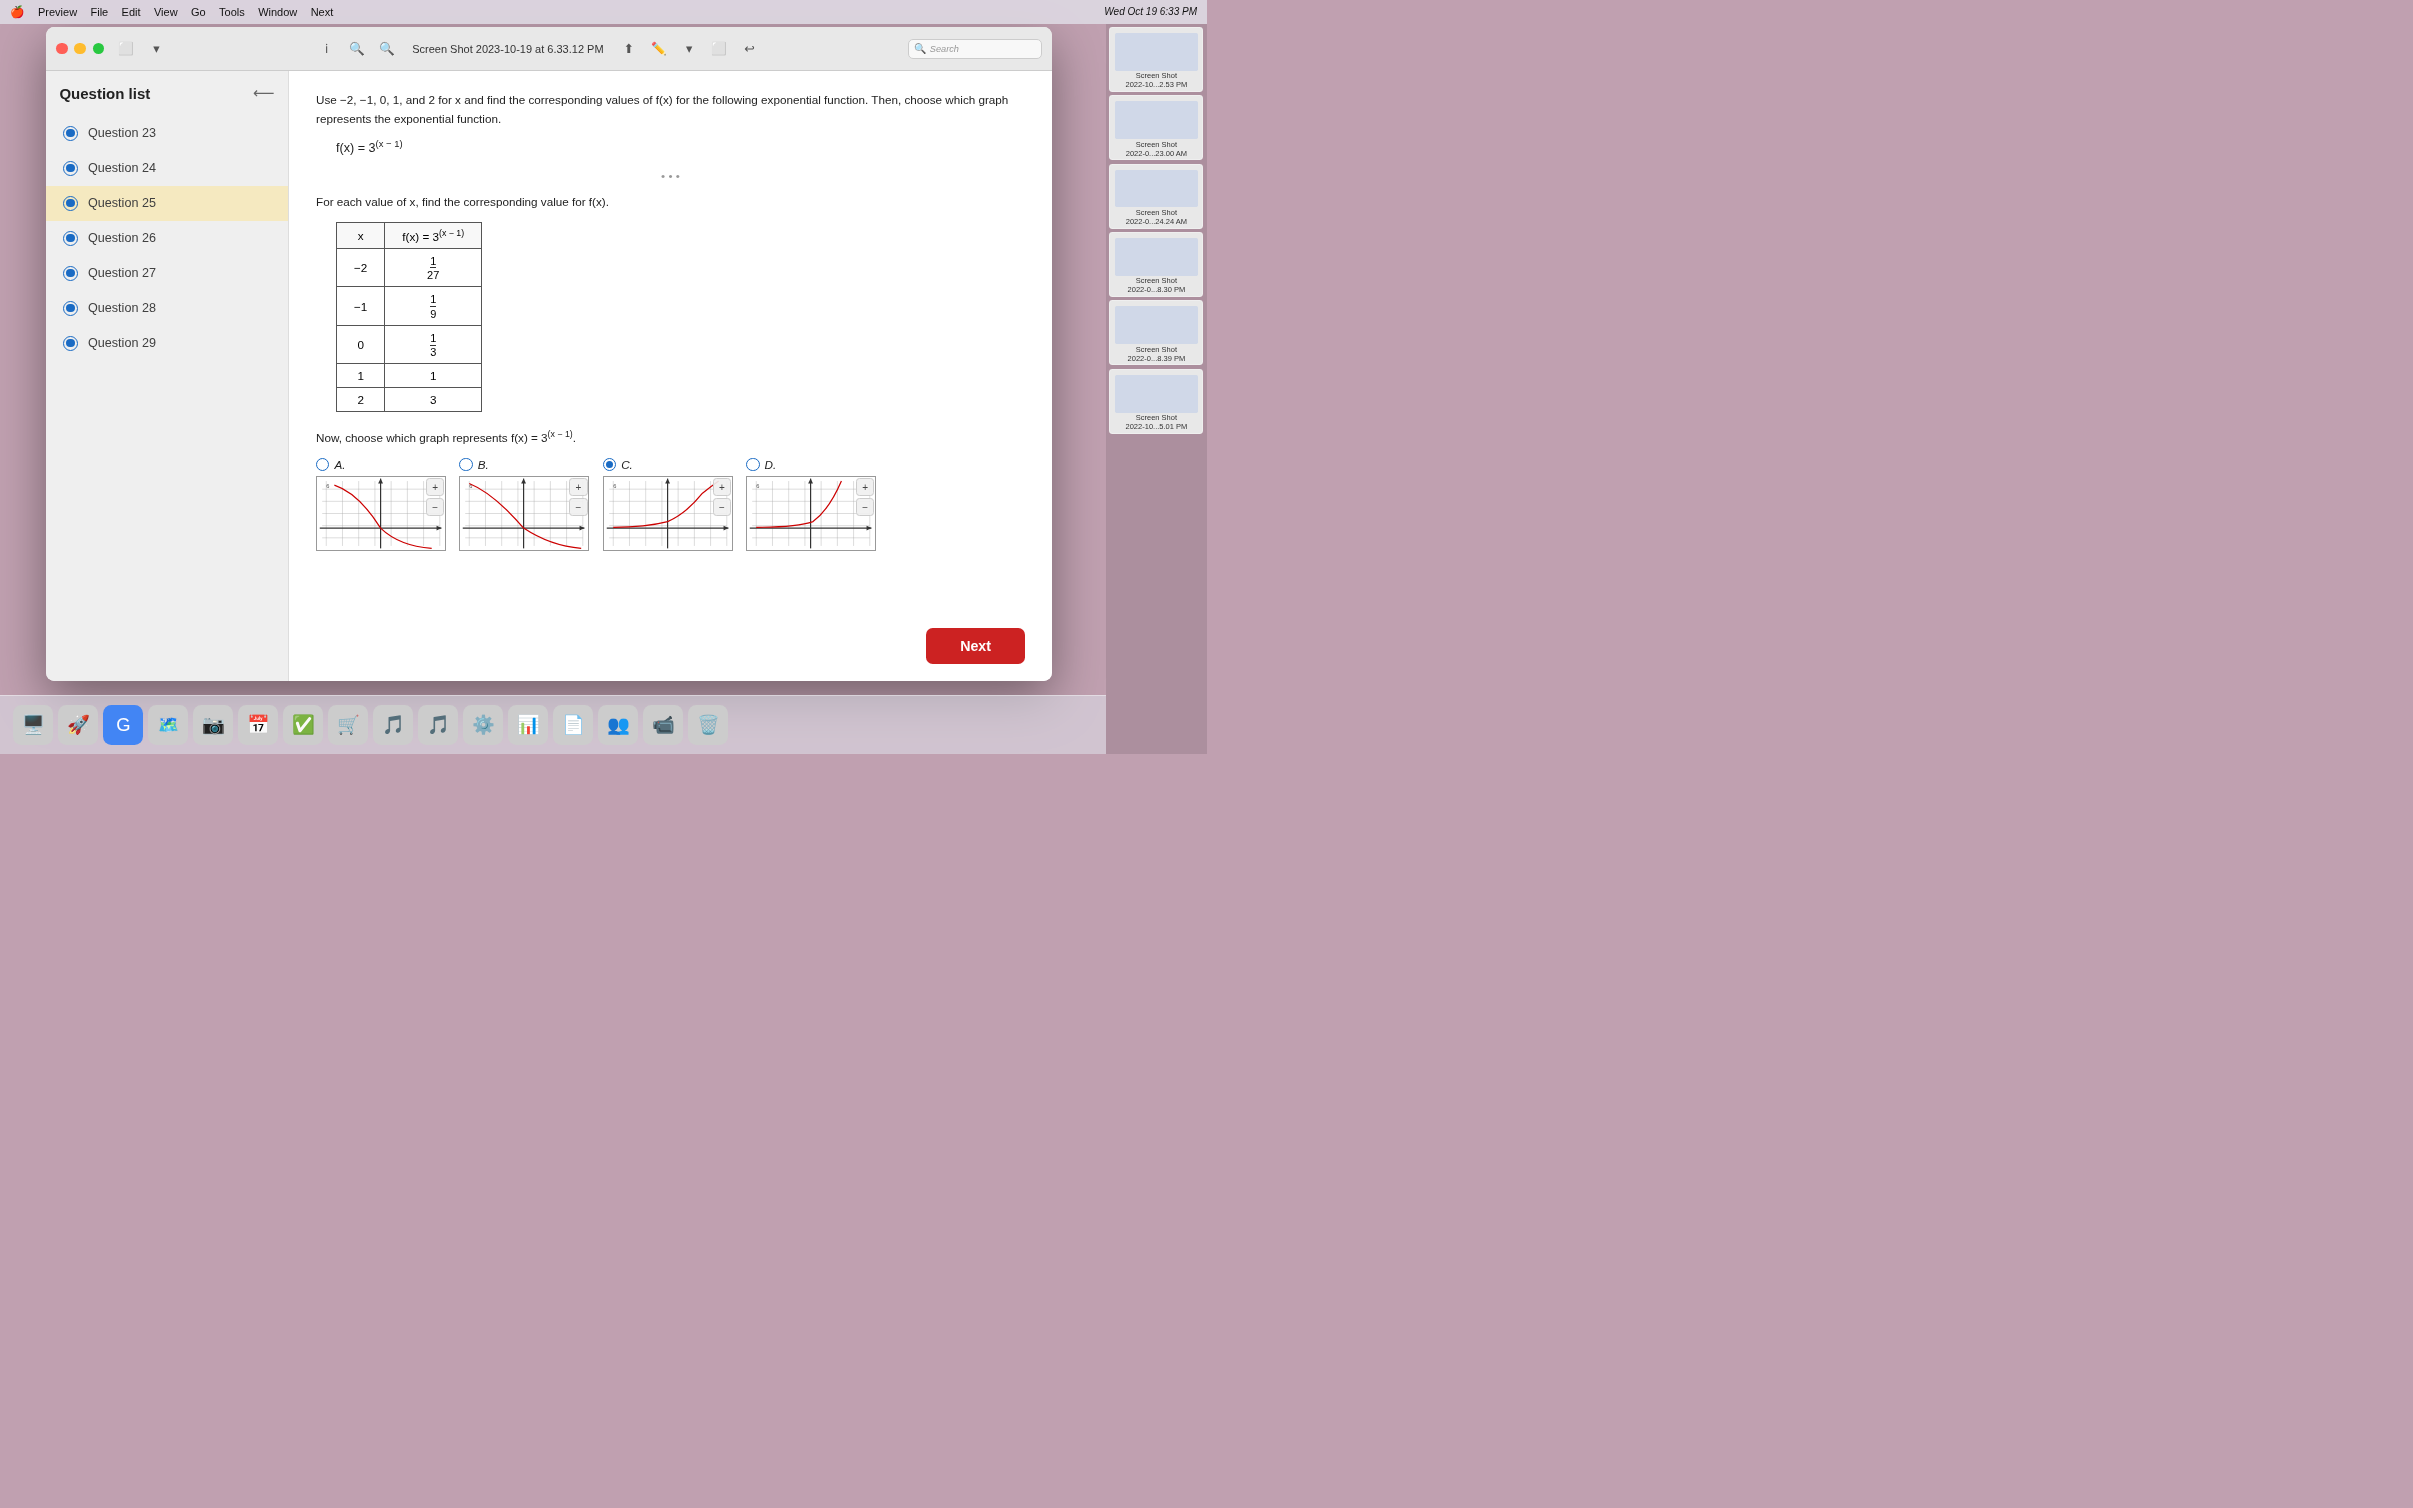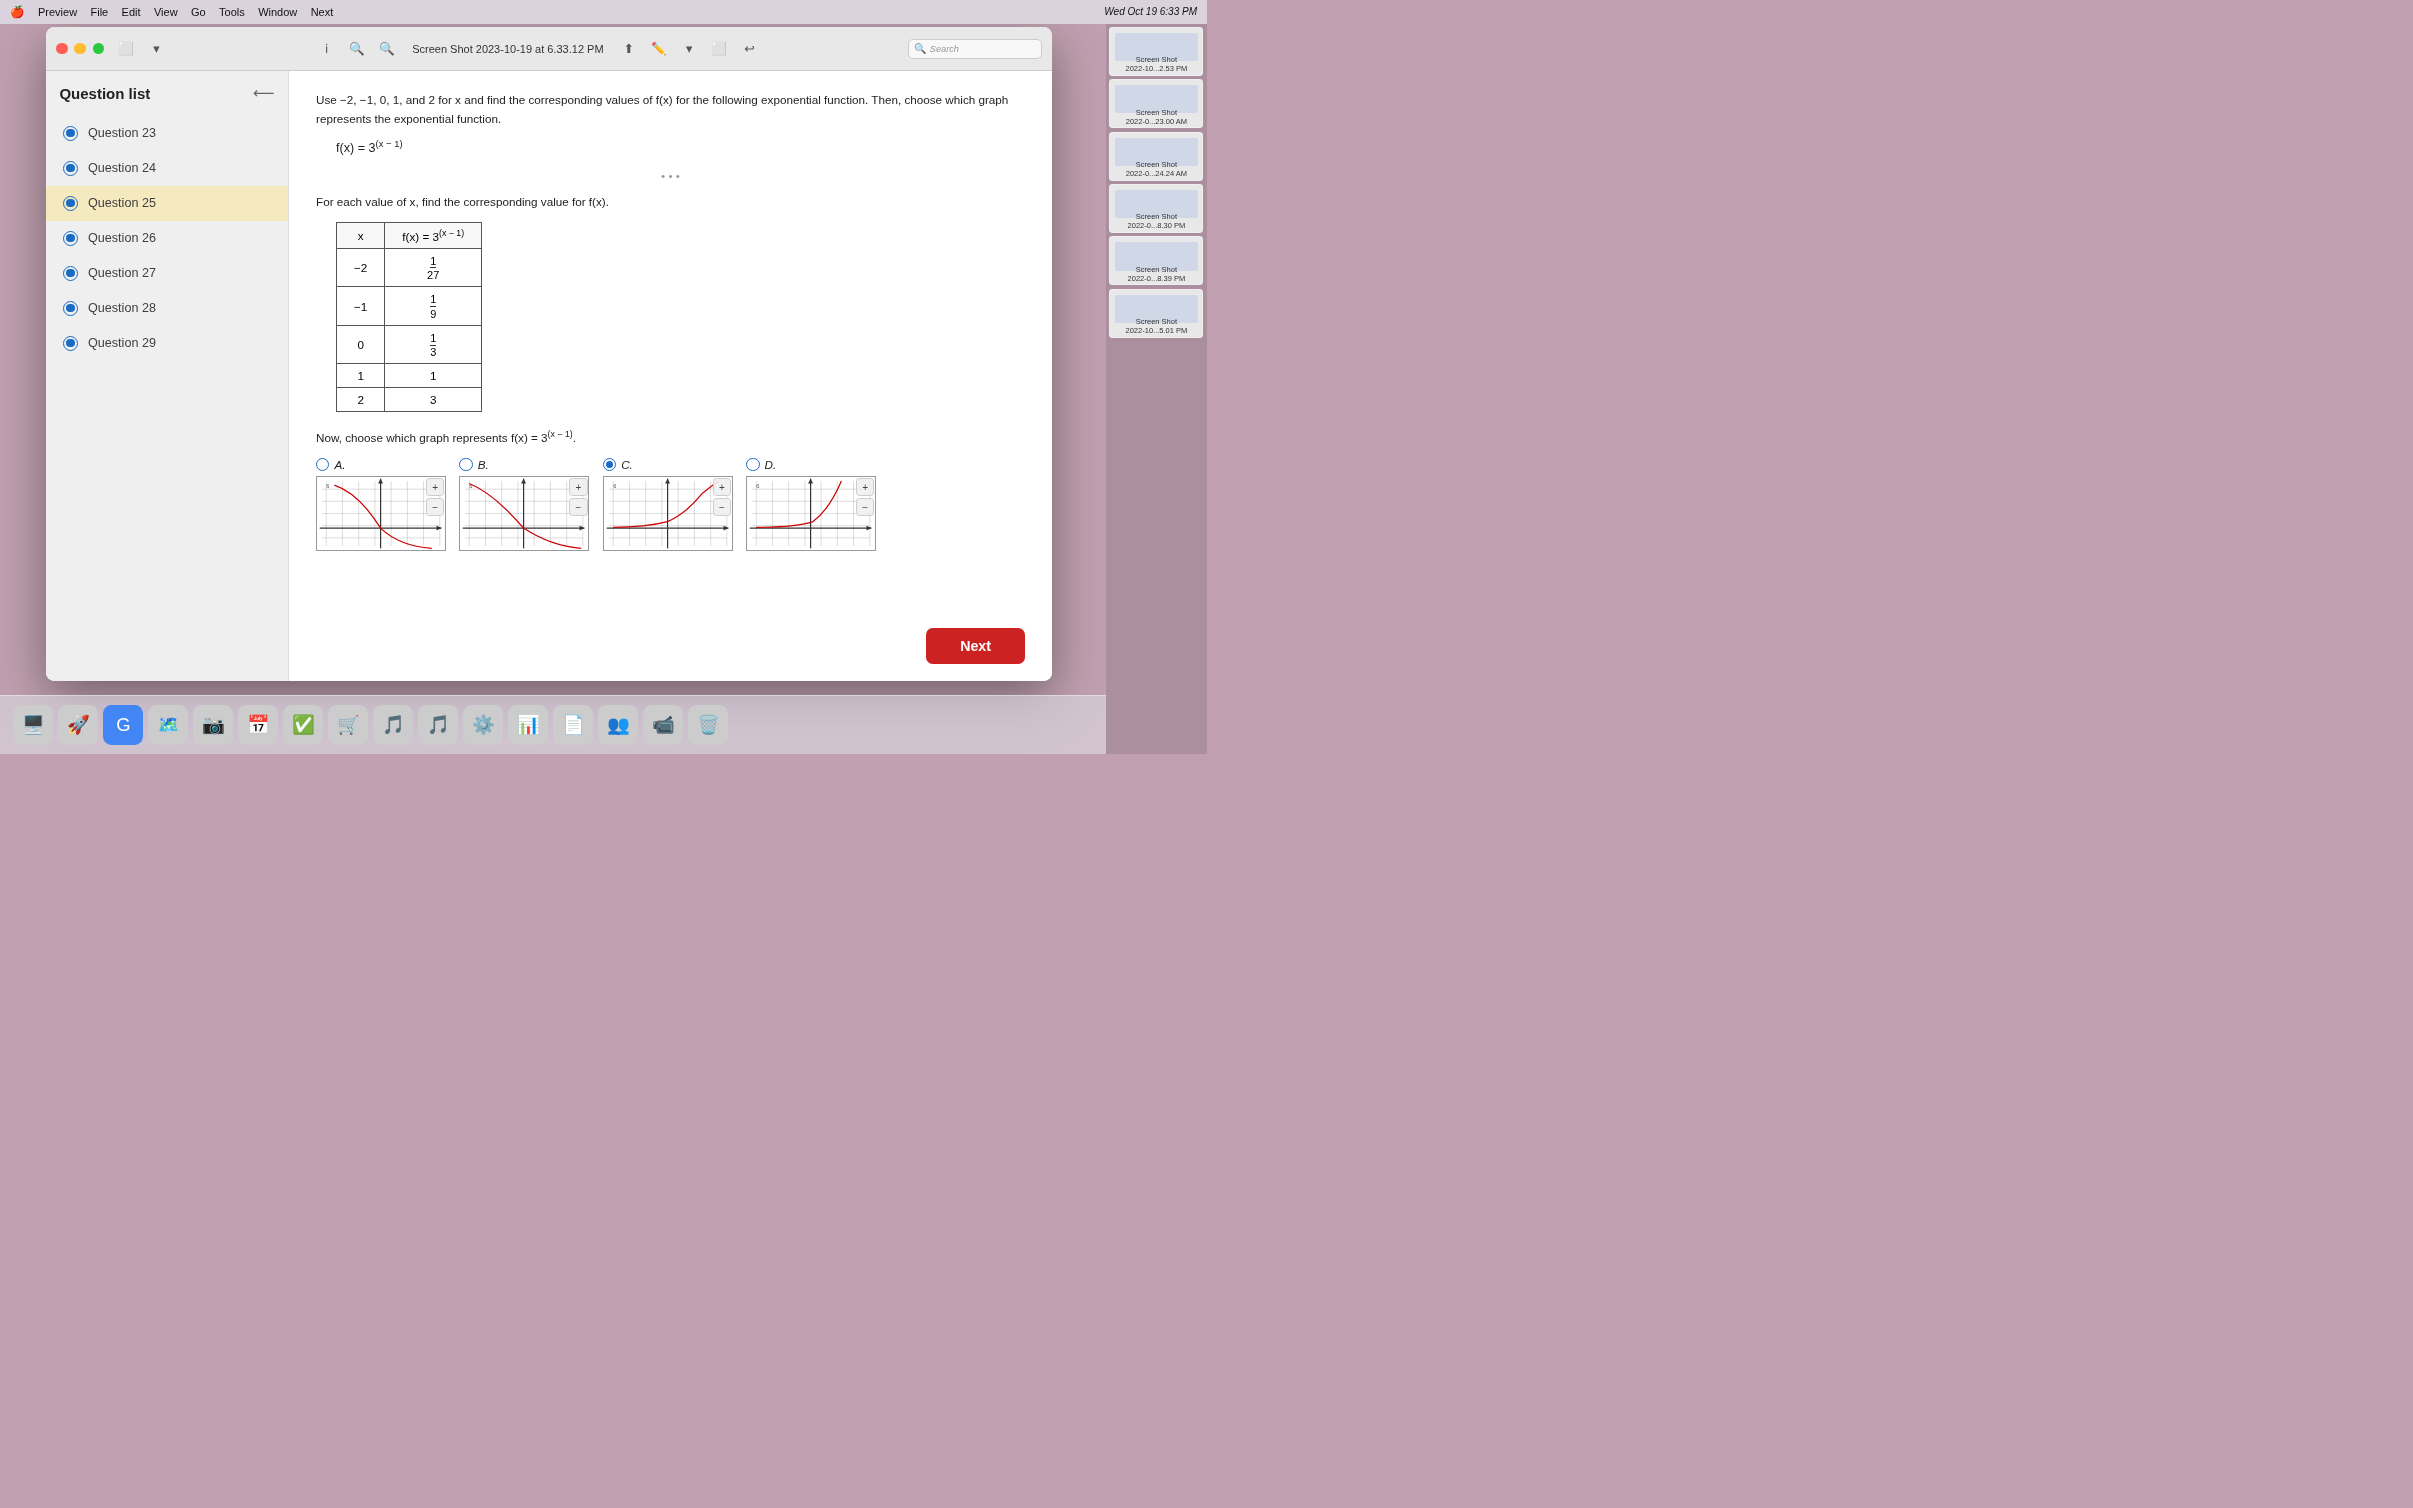--- a/index.html
+++ b/index.html
@@ -41,21 +41,21 @@
       height: 731px;
       background: rgba(0,0,0,0.1);
       display: flex;
       flex-direction: column;
       gap: 3.4px;
       padding: 3.4px;
       overflow: hidden;
     }
     .thumb {
       width: 94px;
-      height: 49px;
+      height: 65px;
       background: #e8e8e8;
       border-radius: 3.4px;
       border: 0.8px solid rgba(255,255,255,0.3);
       display: flex;
       flex-direction: column;
       align-items: center;
       justify-content: flex-end;
       padding-bottom: 3.4px;
       position: relative;
       overflow: hidden;

